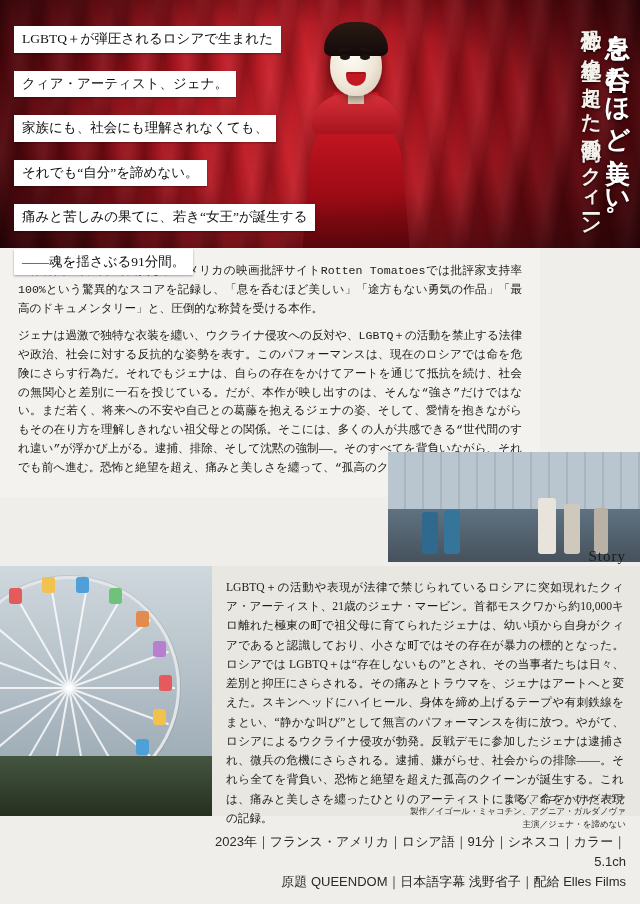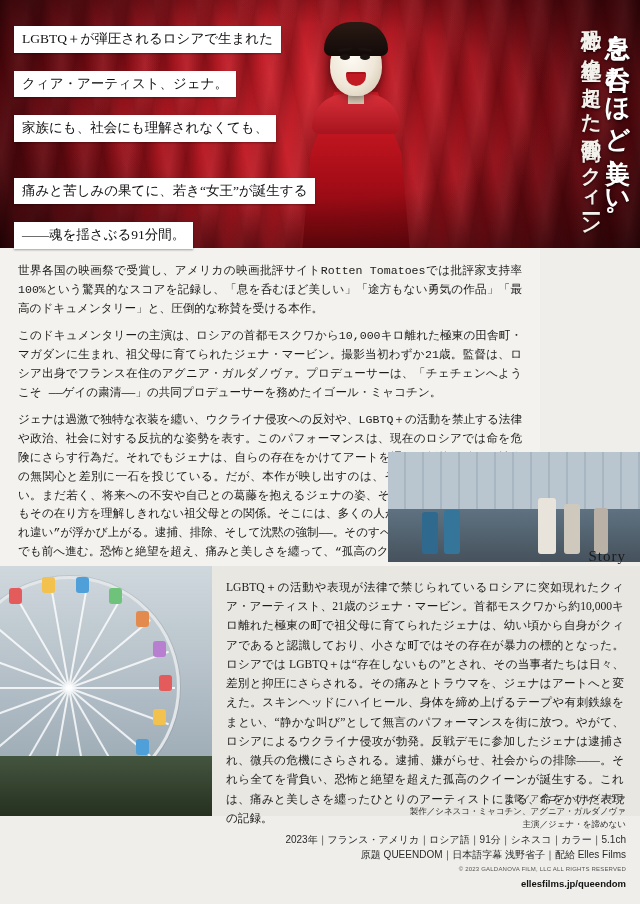--- a/index.html
+++ b/index.html
@@ -157,21 +157,21 @@
     font-family:"Liberation Serif", serif;
     font-size:11.6px;line-height:1.66;color:#1b1b1b;text-align:justify;
   }
 
   
   .credits{
     position:absolute;right:14px;top:792px;width:420px;text-align:right;
     font-family:"Liberation Sans", sans-serif;
   }
   .credits .cl{font-size:8.5px;color:#2a2a2a;line-height:1.55;}
-  .credits .cl.big{font-size:10px;}
+  .credits .cl.big{font-size:13px;}
   .credits .cr{font-size:6px;color:#555;margin-top:3px;letter-spacing:.2px;}
   .sns{margin-top:6px;text-align:right;}
   .sns .url{font-size:9.5px;color:#111;font-weight:bold;}
 
   .footbar{position:absolute;left:0;bottom:0;width:640px;height:10px;background:#efeeea;}
 </style>
 </head>
 <body>
 
 <div class="page">
@@ -191,33 +191,32 @@
       <div class="mouth-line"></div>
       <div class="mouth"></div>
     </div>
     <div class="hero-vig"></div>
   </div>
 
   <div class="headlines">
     <div class="hl">LGBTQ＋が弾圧されるロシアで生まれた</div><br>
     <div class="hl">クィア・アーティスト、ジェナ。</div><br>
     <div class="hl">家族にも、社会にも理解されなくても、</div><br>
-    <br>
+    <div class="hl">それでも“自分”を諦めない。</div><br>
     <div class="hl">痛みと苦しみの果てに、若き“女王”が誕生する</div><br>
     <div class="hl">——魂を揺さぶる91分間。</div>
   </div>
 
   <div class="vtitle">
     <div class="vcol main">息を呑むほど美しい。</div>
     <div class="vcol sub">恐怖と絶望を超えた孤高のクィーン</div>
   </div>
 
   <div class="bodypanel">
     <p>世界各国の映画祭で受賞し、アメリカの映画批評サイトRotten Tomatoesでは批評家支持率100%という驚異的なスコアを記録し、「息を呑むほど美しい」「途方もない勇気の作品」「最高のドキュメンタリー」と、圧倒的な称賛を受ける本作。</p>
-    <p>このドキュメンタリーの主演は、ロシアの首都モスクワから10,000キロ離れた極東の田舎町・マガダンに生まれ、祖父母に育てられたジェナ・マービン。撮影当初わずか21歳。監督は、ロシア出身でフランス在住のアグニア・ガルダノヴァ。プロデューサーは、「チェチェンへようこそ ――ゲイの粛清――」の共同プロデューサーを務めたイゴール・ミャコチン。</p>
     <p>ジェナは過激で独特な衣装を纏い、ウクライナ侵攻への反対や、LGBTQ＋の活動を禁止する法律や政治、社会に対する反抗的な姿勢を表す。このパフォーマンスは、現在のロシアでは命を危険にさらす行為だ。それでもジェナは、自らの存在をかけてアートを通じて抵抗を続け、社会の無関心と差別に一石を投じている。だが、本作が映し出すのは、そんな“強さ”だけではない。まだ若く、将来への不安や自己との葛藤を抱えるジェナの姿、そして、愛情を抱きながらもその在り方を理解しきれない祖父母との関係。そこには、多くの人が共感できる“世代間のすれ違い”が浮かび上がる。逮捕、排除、そして沈黙の強制——。そのすべてを背負いながら、それでも前へ進む。恐怖と絶望を超え、痛みと美しさを纏って、“孤高のクイーン”が誕生する。</p>
   </div>
 
   <div class="still still1">
     <div class="s1-wall"></div>
     <div class="s1-floor"></div>
     <div class="s1-p a"></div>
     <div class="s1-p b"></div>
     <div class="s1-p c"></div>
     <div class="s1-p d"></div>
@@ -262,21 +261,21 @@
       </div>
     <div class="wtrees"></div>
   </div>
 
   <div class="syn">
     <p>LGBTQ＋の活動や表現が法律で禁じられているロシアに突如現れたクィア・アーティスト、21歳のジェナ・マービン。首都モスクワから約10,000キロ離れた極東の町で祖父母に育てられたジェナは、幼い頃から自身がクィアであると認識しており、小さな町ではその存在が暴力の標的となった。ロシアでは LGBTQ＋は“存在しないもの”とされ、その当事者たちは日々、差別と抑圧にさらされる。その痛みとトラウマを、ジェナはアートへと変えた。スキンヘッドにハイヒール、身体を締め上げるテープや有刺鉄線をまとい、“静かな叫び”として無言のパフォーマンスを街に放つ。やがて、ロシアによるウクライナ侵攻が勃発。反戦デモに参加したジェナは逮捕され、微兵の危機にさらされる。逮捕、嫌がらせ、社会からの排除——。それら全てを背負い、恐怖と絶望を超えた孤高のクイーンが誕生する。これは、痛みと美しさを纏ったひとりのアーティストによる、命をかけた表現の記録。</p>
   </div>
 
   <div class="credits">
     <div class="cl">監督／アグニア・ガルダノヴァ</div>
-    <div class="cl">製作／シネスコ・ミャコチン、アグニア・ガルダノヴァ</div>
+    <div class="cl">製作／イゴール・ミャコチン、アグニア・ガルダノヴァ</div>
     <div class="cl">主演／ジェナ・を諦めない</div>
     <div class="cl big">2023年｜フランス・アメリカ｜ロシア語｜91分｜シネスコ｜カラー｜5.1ch</div>
     <div class="cl big">原題 QUEENDOM｜日本語字幕 浅野省子｜配給 Elles Films</div>
     <div class="cr">© 2023 GALDANOVA FILM, LLC ALL RIGHTS RESERVED</div>
     <div class="sns">
       <div class="url">ellesfilms.jp/queendom</div>
 
     </div>
   </div>
 

